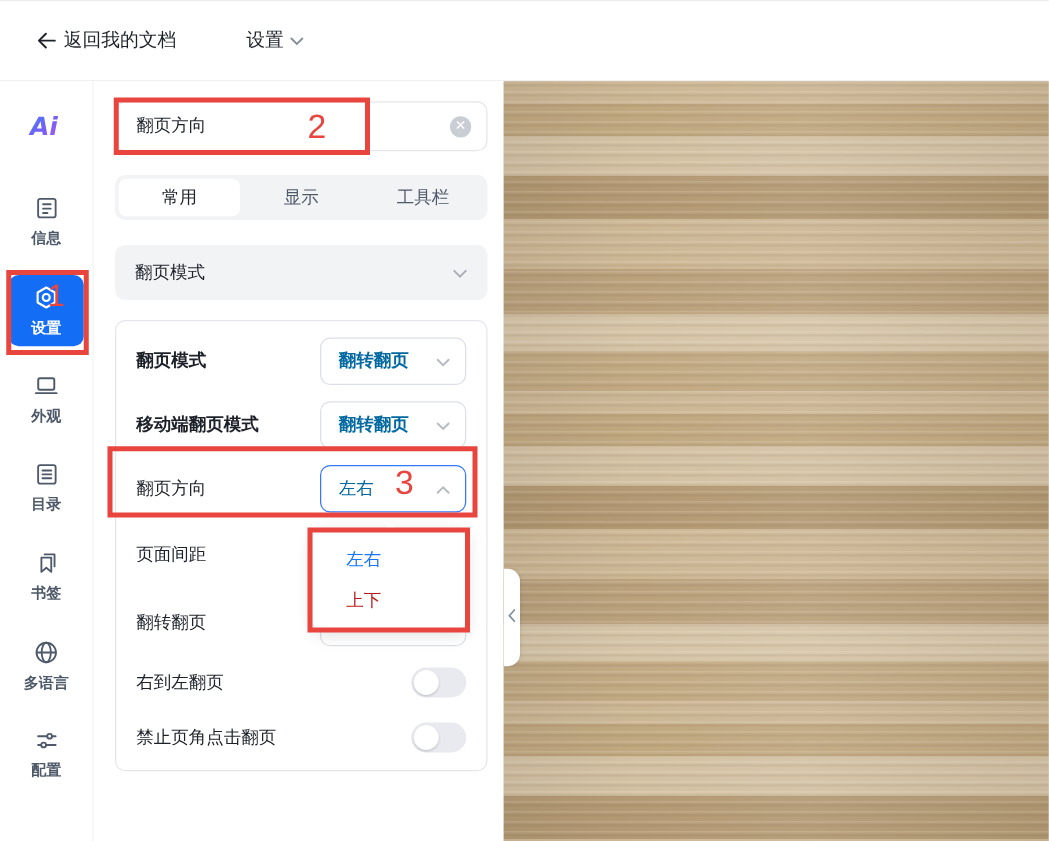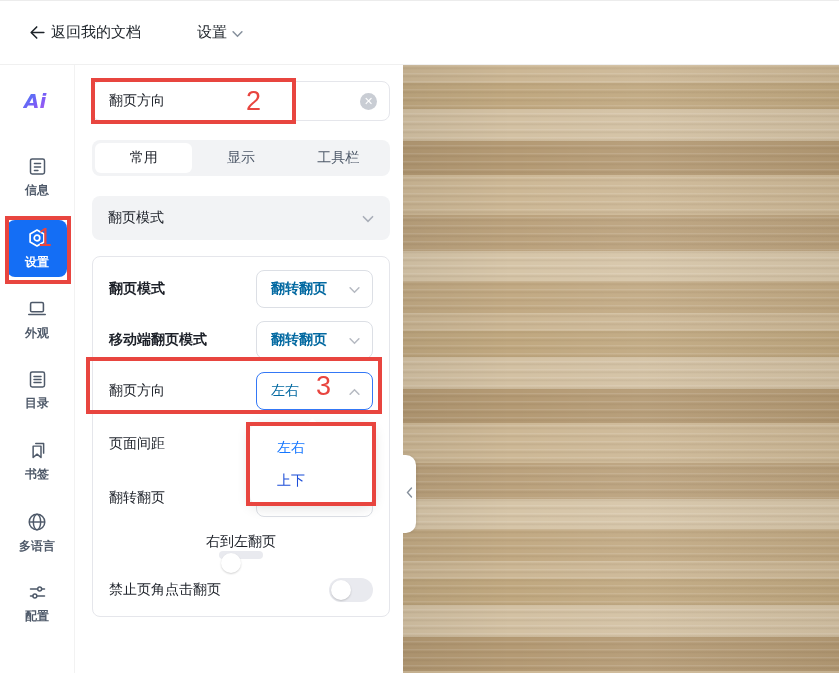--- a/index.html
+++ b/index.html
@@ -50,42 +50,42 @@
     display:flex; align-items:center; justify-content:space-between;
     padding:0 16px; font-size:14px; cursor:pointer; }
 
   .card { margin-top:16px; border:1px solid #e5e6eb; border-radius:8px;
     padding:13px 16px 13px; }
   .row { display:flex; align-items:center; justify-content:space-between; }
   .row.select-row { height:38px; }
   .row.toggle-row { height:26px; }
   .row-label { font-size:14px; color:#1d2129; }
   .m13 { margin-bottom:13px;font-weight:bold; } .m15 { margin-bottom:15px; }
-  .m16 { margin-bottom:16px; } .m18 { margin-bottom:18px;flex-direction:column; }
+  .m16 { margin-bottom:16px; } .m18 { margin-bottom:18px; }
 
   .select { width:117px; height:38px; border:1px solid #dcdfe5; border-radius:8px;
     background:#fff; display:flex; align-items:center; justify-content:space-between;
     padding:0 12px 0 14px; font-size:14px; color:#0369a1; cursor:pointer; }
   .select.open { border-color:#3478f6; }
 
   .toggle { width:44px; height:24px; border-radius:12px; background:#e9eaef;
     position:relative; cursor:pointer; }
   .toggle .knob { position:absolute; top:2px; left:2px; width:20px; height:20px;
     border-radius:50%; background:#fff; box-shadow:0 1px 2px rgba(0,0,0,.18); }
   .toggle.on { background:#0b6cfb; }
   .toggle.on .knob { left:auto; right:2px; }
 
   
   .popup { position:absolute; left:175px; top:359px; width:123px; background:#fff;
     border-radius:8px; box-shadow:0 3px 14px rgba(0,0,0,.14); padding:7px 0;
     z-index:20; }
   .popup::before { content:""; position:absolute; top:-4px; left:58px; width:9px; height:9px;
     background:#fff; transform:rotate(45deg); }
   .popup .option { height:33px; line-height:33px; padding-left:27px; font-size:14px;
-    color:#1d4ed8; cursor:pointer; }
+    color:#b91c1c; cursor:pointer; }
   .popup .option.selected { color:#1677ff; }
 
   
   .preview { flex:1; position:relative; overflow:hidden;
     background-color:#c8b28f;
     background-image:
       linear-gradient(90deg, rgba(0,0,0,.05), rgba(255,255,255,0) 25%,
         rgba(255,255,255,.06) 55%, rgba(0,0,0,.04) 100%),
       repeating-linear-gradient(180deg,
         rgba(255,255,255,.16) 0px, rgba(255,255,255,0) 2px,

